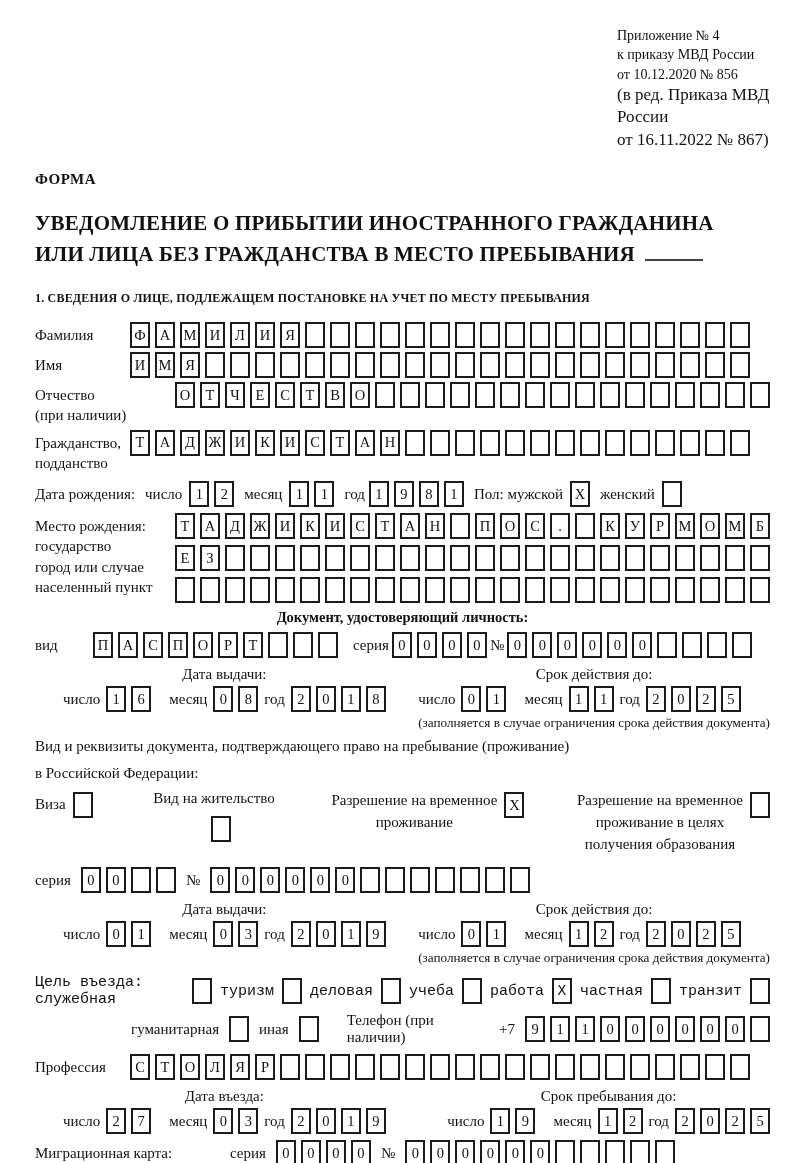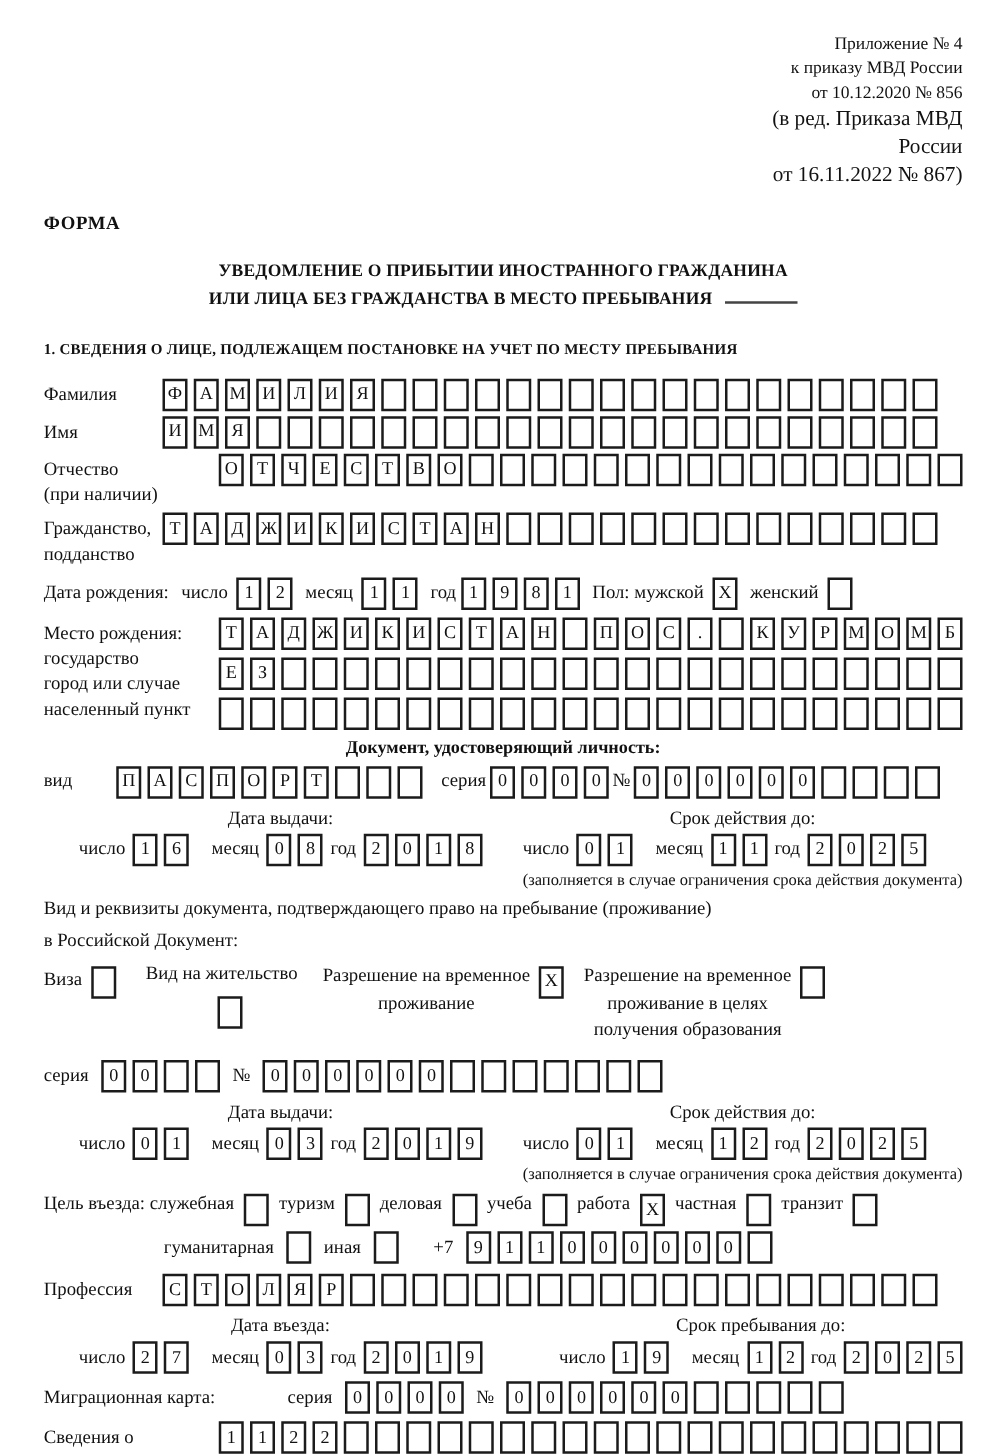--- a/index.html
+++ b/index.html
@@ -4,25 +4,25 @@
 <style>
   * { margin:0; padding:0; box-sizing:border-box; }
   html,body { background:#fff; }
   body {
     width:800px; min-height:1163px; margin:0 auto;
     font-family:"Liberation Serif", serif; color:#111; font-size:15px;
   }
   .page { position:relative; width:800px; min-height:1163px; padding:26px 30px 20px 35px; }
 
   
-  .annex { margin-left:582px; line-height:1.38; font-size:14px;text-align:right; }
+  .annex { margin-left:582px; line-height:1.38; font-size:14px; }
   .annex .small { font-size:17px; line-height:1.32; }
   .forma { text-align:left; margin:20px 32px 0 0; font-weight:bold; font-size:15px; letter-spacing:.5px; }
 
-  .title { text-align:center; font-weight:bold; font-size:14px; margin-top:20px; line-height:1.45; letter-spacing:.2px; }
+  .title { font-weight:bold; font-size:21px; margin-top:20px; line-height:1.45; letter-spacing:.2px; }
   .blank-line { display:inline-block; width:58px; border-bottom:2px solid #444; height:14px; margin-left:10px; }
 
   .sec-heading { font-weight:bold; font-size:12px; margin:22px 0 16px 0; letter-spacing:.2px; }
 
   
   .cells { display:flex; gap:5px; flex-wrap:nowrap; }
   .cell {
     width:20px; height:26px; min-width:20px; border:2px solid #1b1b1b;
     display:flex; align-items:center; justify-content:center;
     font-size:14.5px; background:#fff;
@@ -40,25 +40,25 @@
   .center-head { text-align:center; font-weight:bold; font-size:14.5px; margin:6px 0 6px 0; }
 
   .date-pair { display:flex; justify-content:space-between; padding:4px 0 0 28px; margin-bottom:4px; }
   .dg { }
   .dg-title { text-align:center; margin-bottom:3px; }
   .dg-fields { display:inline-flex; align-items:center; gap:6px; }
   .dg-note { font-size:13.2px; margin-top:3px; text-align:right; }
 
   .plain-line { margin:4px 0; line-height:1.5; }
 
-  .permit-row { display:flex; align-items:flex-start; gap:10px; margin:6px 0 12px 0; }
+  .permit-row { display:flex; align-items:flex-start; gap:10px; margin:6px 0 12px 0;justify-content:space-between; }
   .multi-lbl { text-align:center; line-height:1.45; }
   .permit-row .cell { margin-top:2px; }
 
-  .purpose-row { display:flex; gap:8px; margin:8px 0 2px 0; flex-wrap:nowrap; }
+  .purpose-row { display:flex; align-items:center; gap:8px; margin:8px 0 2px 0; flex-wrap:nowrap;font-family:Liberation Mono, monospace; }
   .purpose-row2 { display:flex; align-items:center; gap:10px; margin:4px 0 8px 96px; }
 
   .reps { display:flex; margin-top:6px; }
   .reps-grids { display:flex; flex-direction:column; gap:7px; }
 </style>
 </head>
 <body>
 
 <div class="page">
 
@@ -422,21 +422,21 @@
             <span class="cell">0</span>
             <span class="cell">2</span>
             <span class="cell">5</span>
           </span>
       </div>
       <div class="dg-note">(заполняется в случае ограничения срока действия документа)</div>
     </div>
   </div>
 
   <div class="plain-line">Вид и реквизиты документа, подтверждающего право на пребывание (проживание)</div>
-  <div class="plain-line">в Российской Документ:</div>
+  <div class="plain-line">в Российской Федерации:</div>
 
   <div class="permit-row">
     <span class="ig">
       <span>Виза</span>
       <span class="cells">
           <span class="cell"></span>
         </span>
     </span>
     <span class="ig" style="margin-left:14px;flex-direction:column;">
       <span>Вид на жительство</span>
@@ -574,20 +574,21 @@
 
   <div class="purpose-row2">
     <span>гуманитарная</span>
     <span class="cells">
         <span class="cell"></span>
       </span>
     <span>иная</span>
     <span class="cells">
         <span class="cell"></span>
       </span>
+    <span style="margin-left:18px;">Телефон (при наличии)</span>
     <span style="margin-left:18px;">+7</span>
     <span class="cells">
         <span class="cell">9</span>
         <span class="cell">1</span>
         <span class="cell">1</span>
         <span class="cell">0</span>
         <span class="cell">0</span>
         <span class="cell">0</span>
         <span class="cell">0</span>
         <span class="cell">0</span>

